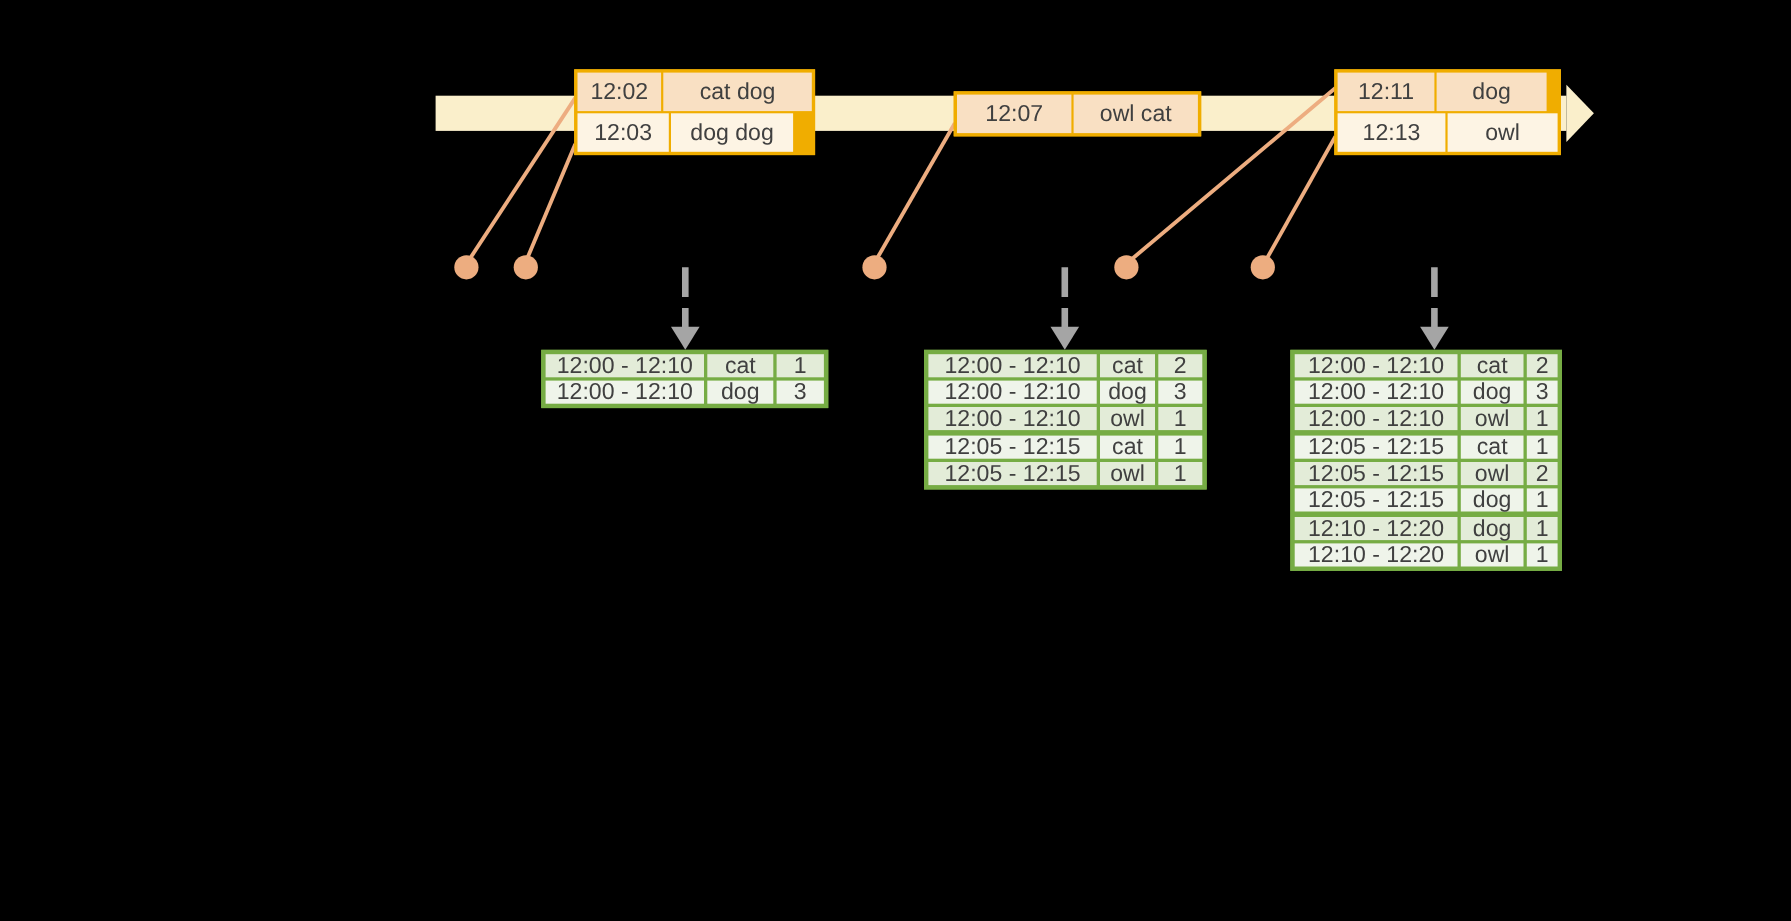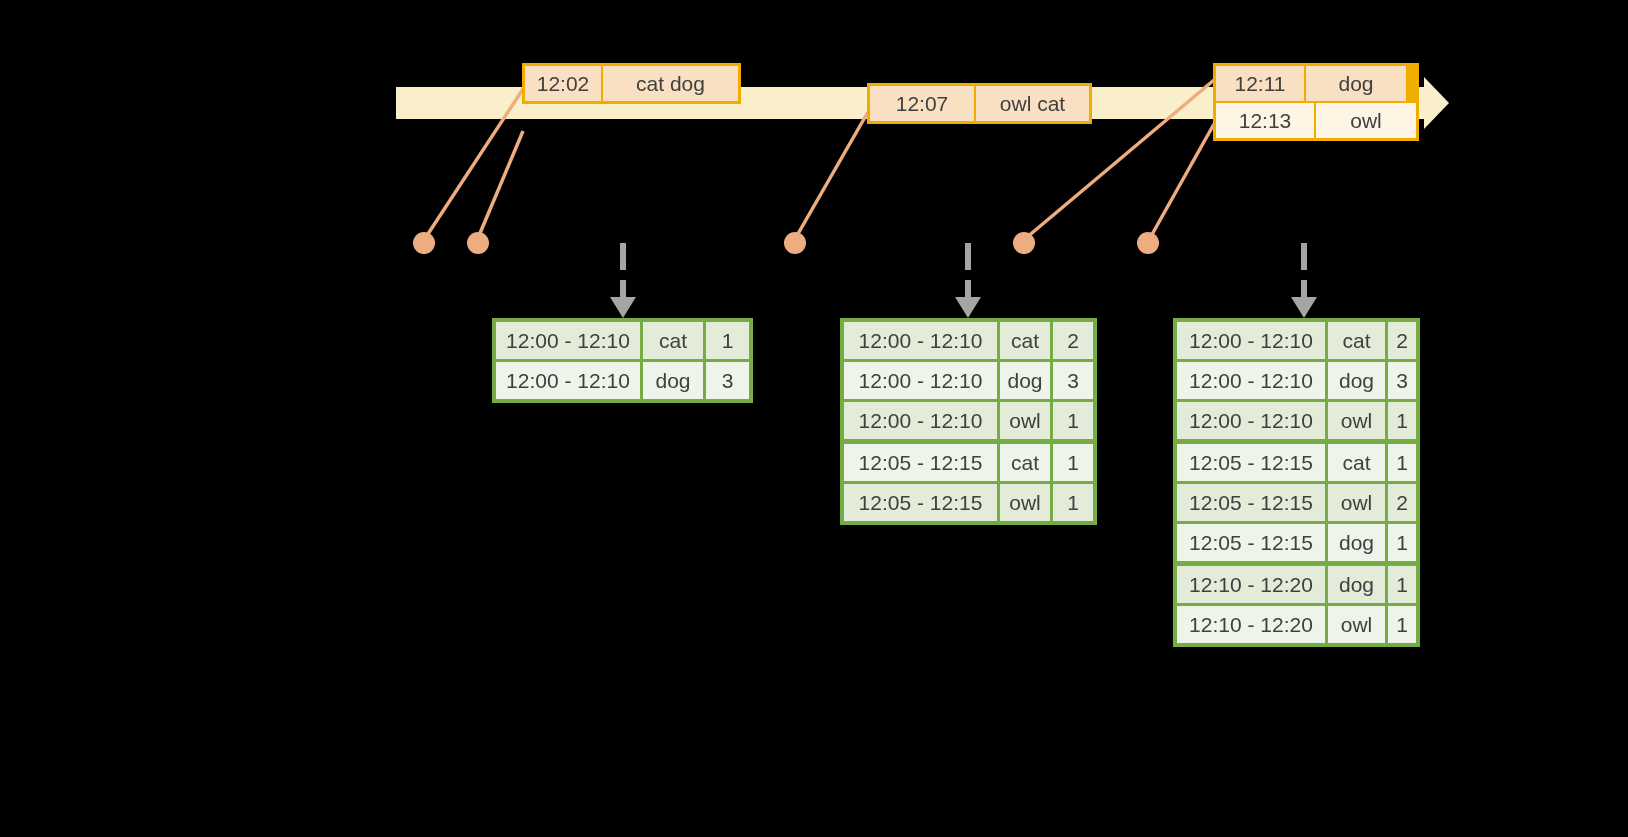--- a/index.html
+++ b/index.html
@@ -19,21 +19,21 @@
   .erow{display:flex;gap:2px;}
   .ecell{height:35px;display:flex;align-items:center;justify-content:center;
     font-size:21px;line-height:1;}
   .peach{background:#F9E0C3;}
   .creamy{background:#FDF4E4;}
   
   .gtable{position:absolute;background:#76AC44;border:4px solid #76AC44;
     display:flex;flex-direction:column;gap:3px;}
   .grow{display:flex;gap:3px;}
   .grow.gsep{margin-top:2px;}
-  .gcell{height:37px;display:flex;align-items:center;justify-content:center;
+  .gcell{height:21px;display:flex;align-items:center;justify-content:center;
     font-size:21px;line-height:1;}
   .gdark{background:#E3ECD8;}
   .glight{background:#EFF4EA;}
 </style>
 </head>
 <body>
 
 <div class="canvas">
 
   <div class="tl-shaft"></div>
@@ -63,20 +63,24 @@
       <polygon points="610,297 636,297 623,318"></polygon>
       <polygon points="955,297 981,297 968,318"></polygon>
       <polygon points="1291,297 1317,297 1304,318"></polygon>
     </g>
   </svg>
 
   <div class="etable" style="left:522px;top:63px;">
     <div class="erow">
       <div class="ecell peach" style="width:76px">12:02</div>
       <div class="ecell peach" style="width:135px">cat dog</div>
+    </div>
+    <div class="erow">
+      <div class="ecell creamy" style="width:83px">12:03</div>
+      <div class="ecell creamy" style="width:111px">dog dog</div>
     </div>
   </div>
 
   <div class="etable" style="left:867px;top:83px;">
     <div class="erow">
       <div class="ecell peach" style="width:104px">12:07</div>
       <div class="ecell peach" style="width:113px">owl cat</div>
     </div>
   </div>
 

